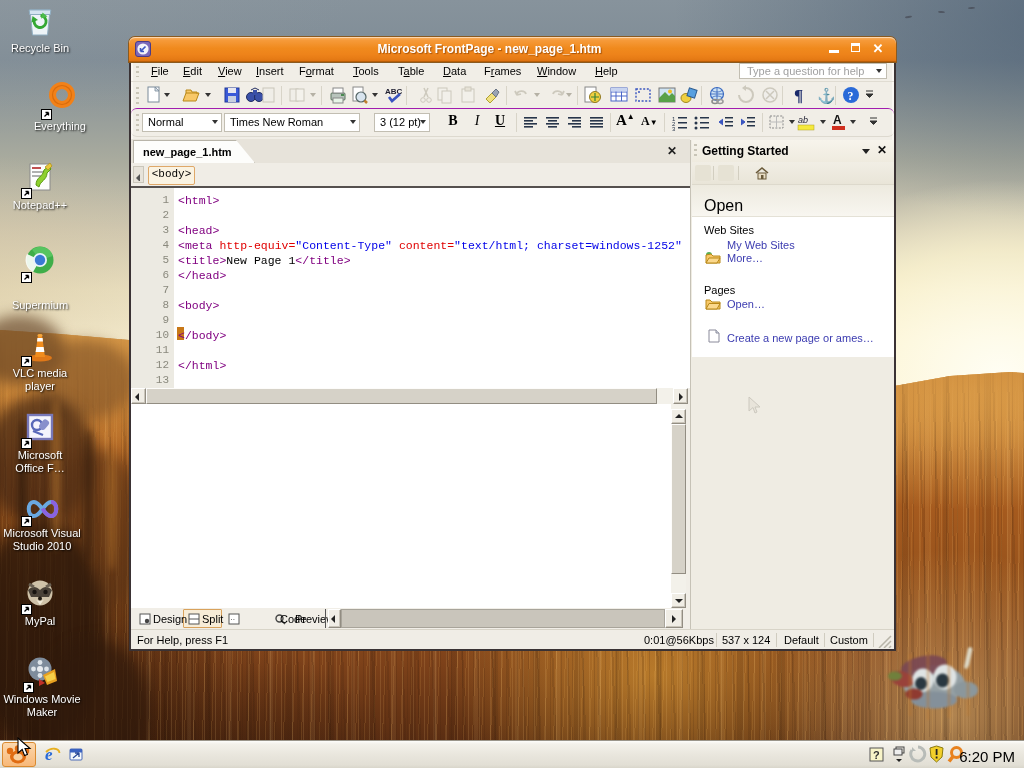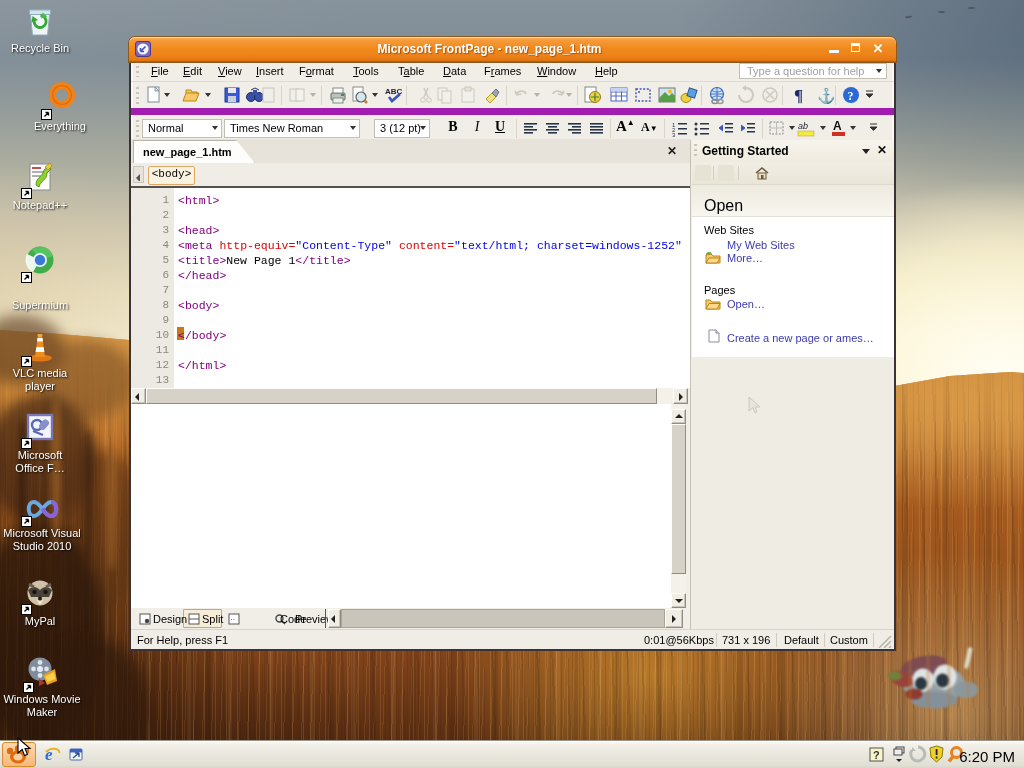--- a/index.html
+++ b/index.html
@@ -33,21 +33,21 @@
 #win{position:absolute;left:129px;top:62px;width:767px;height:589px;border:2px solid #3a3234;border-top:none;background:#f1eee7;box-sizing:border-box;box-shadow:inset 2px 0 0 #faf7f2, inset -2px 0 0 #faf7f2;}
 #titlebar{position:absolute;left:-2px;top:-25px;width:767px;height:25px;border-radius:6px 6px 0 0;
  background:linear-gradient(to bottom,#fbb163 0%,#f69a39 14%,#f08a1d 45%,#ee831a 70%,#e67b15 88%,#d96e10 100%);
  box-shadow:inset 0 1px 0 rgba(255,255,255,0.5), inset 0 -1px 0 rgba(160,80,0,0.6), 0 0 0 1px #8a5a20;}
 #titletext{position:absolute;left:0;right:46px;top:5px;text-align:center;color:#fff;font-weight:bold;font-size:12px;text-shadow:1px 1px 1px rgba(150,70,0,0.8);}
 .capbtn{position:absolute;top:2px;width:20px;height:19px;color:#fff;text-align:center;font-size:11px;line-height:19px;font-weight:bold;}
 #menubar{position:absolute;left:0;top:0px;width:100%;height:19px;font-size:11px;}
 .menu{position:absolute;top:3px;color:#000;}
 #qhelp{position:absolute;right:7px;top:1px;width:148px;height:16px;background:#fff;border:1px solid #c2beb2;font-size:11px;color:#a0a0a0;line-height:14px;padding-left:7px;box-sizing:border-box;}
 #tb1{position:absolute;left:0;top:19px;width:100%;height:27px;border-top:1px solid #e0dcd2;}
-#tb2{position:absolute;left:0;top:46px;width:100%;height:27px;border-top:7px solid #a21caf;border-bottom:1px solid #ddd9cf;}
+#tb2{position:absolute;left:0;top:46px;width:100%;height:27px;border-top:1px solid #a21caf;border-bottom:1px solid #ddd9cf;border-radius:6px;}
 .grip{position:absolute;left:5px;top:5px;bottom:5px;width:3px;background:repeating-linear-gradient(to bottom,#c9c5b7 0 2px,rgba(0,0,0,0) 2px 5px);}
 .ti{position:absolute;top:3px;width:20px;height:20px;}
 .tsep{position:absolute;top:4px;width:1px;height:19px;background:#d8d4c8;}
 .tdd{position:absolute;top:11px;width:0;height:0;border-left:3px solid transparent;border-right:3px solid transparent;border-top:4px solid #333;}
 .tddg{border-top-color:#b5b1a5;}
 .combo{position:absolute;top:4px;height:19px;background:#fff;border:1px solid #c2beb2;box-sizing:border-box;font-size:11px;line-height:16px;padding-left:5px;color:#000;}
 .ca{position:absolute;right:3px;top:6px;width:0;height:0;border-left:3px solid transparent;border-right:3px solid transparent;border-top:4px solid #333;}
 #tabbar{position:absolute;left:0;top:77px;width:559px;height:24px;background:#e7e3da;border-bottom:1px solid #e7e3da;}
 #doctab{position:absolute;left:2px;top:1px;width:122px;height:23px;background:#fdfdfb;border:1px solid #b8b4a8;border-bottom:none;clip-path:polygon(0 0,103px 0,122px 23px,0 23px);font-size:11px;font-weight:bold;padding:5px 0 0 9px;box-sizing:border-box;}
 #tabx{position:absolute;left:536px;top:5px;font-size:12px;color:#222;font-weight:bold;}
@@ -530,21 +530,21 @@
         </svg></div>
       <div class="sbar" style="left:210px;top:1px;width:324px;height:19px;background:#c9c5bb;border:1px solid #a8a49a;box-sizing:border-box;"></div>
       <div class="sbtn" style="left:534px;top:1px;width:18px;height:19px;"><svg width="12" height="12" viewBox="0 0 12 12" style="margin:3px 0 0 4px">
           <polygon points="2,2 6,6 2,10" fill="#222"></polygon>
         </svg></div>
   </div>
   <div id="statusbar">
 <span class="abs" style="left:6px;top:4px;">For Help, press F1</span>
 <span class="abs" style="left:513px;top:4px;">0:01@56Kbps</span>
 <div class="sdiv" style="left:585px;"></div>
-<span class="abs" style="left:591px;top:4px;">731 x 196</span>
+<span class="abs" style="left:591px;top:4px;">537 x 124</span>
 <div class="sdiv" style="left:645px;"></div>
 <span class="abs" style="left:653px;top:4px;">Default</span>
 <div class="sdiv" style="left:693px;"></div>
 <span class="abs" style="left:699px;top:4px;">Custom</span>
 <div class="sdiv" style="left:742px;"></div>
 <svg width="16" height="14" viewBox="0 0 16 14" style="position:absolute;right:1px;bottom:1px;">
         <path d="M14 2 L2 14 M14 7 L7 14 M14 12 L12 14" stroke="#b8b4a8" stroke-width="1.5"></path>
       </svg>
     </div>
   <div id="taskpane">

